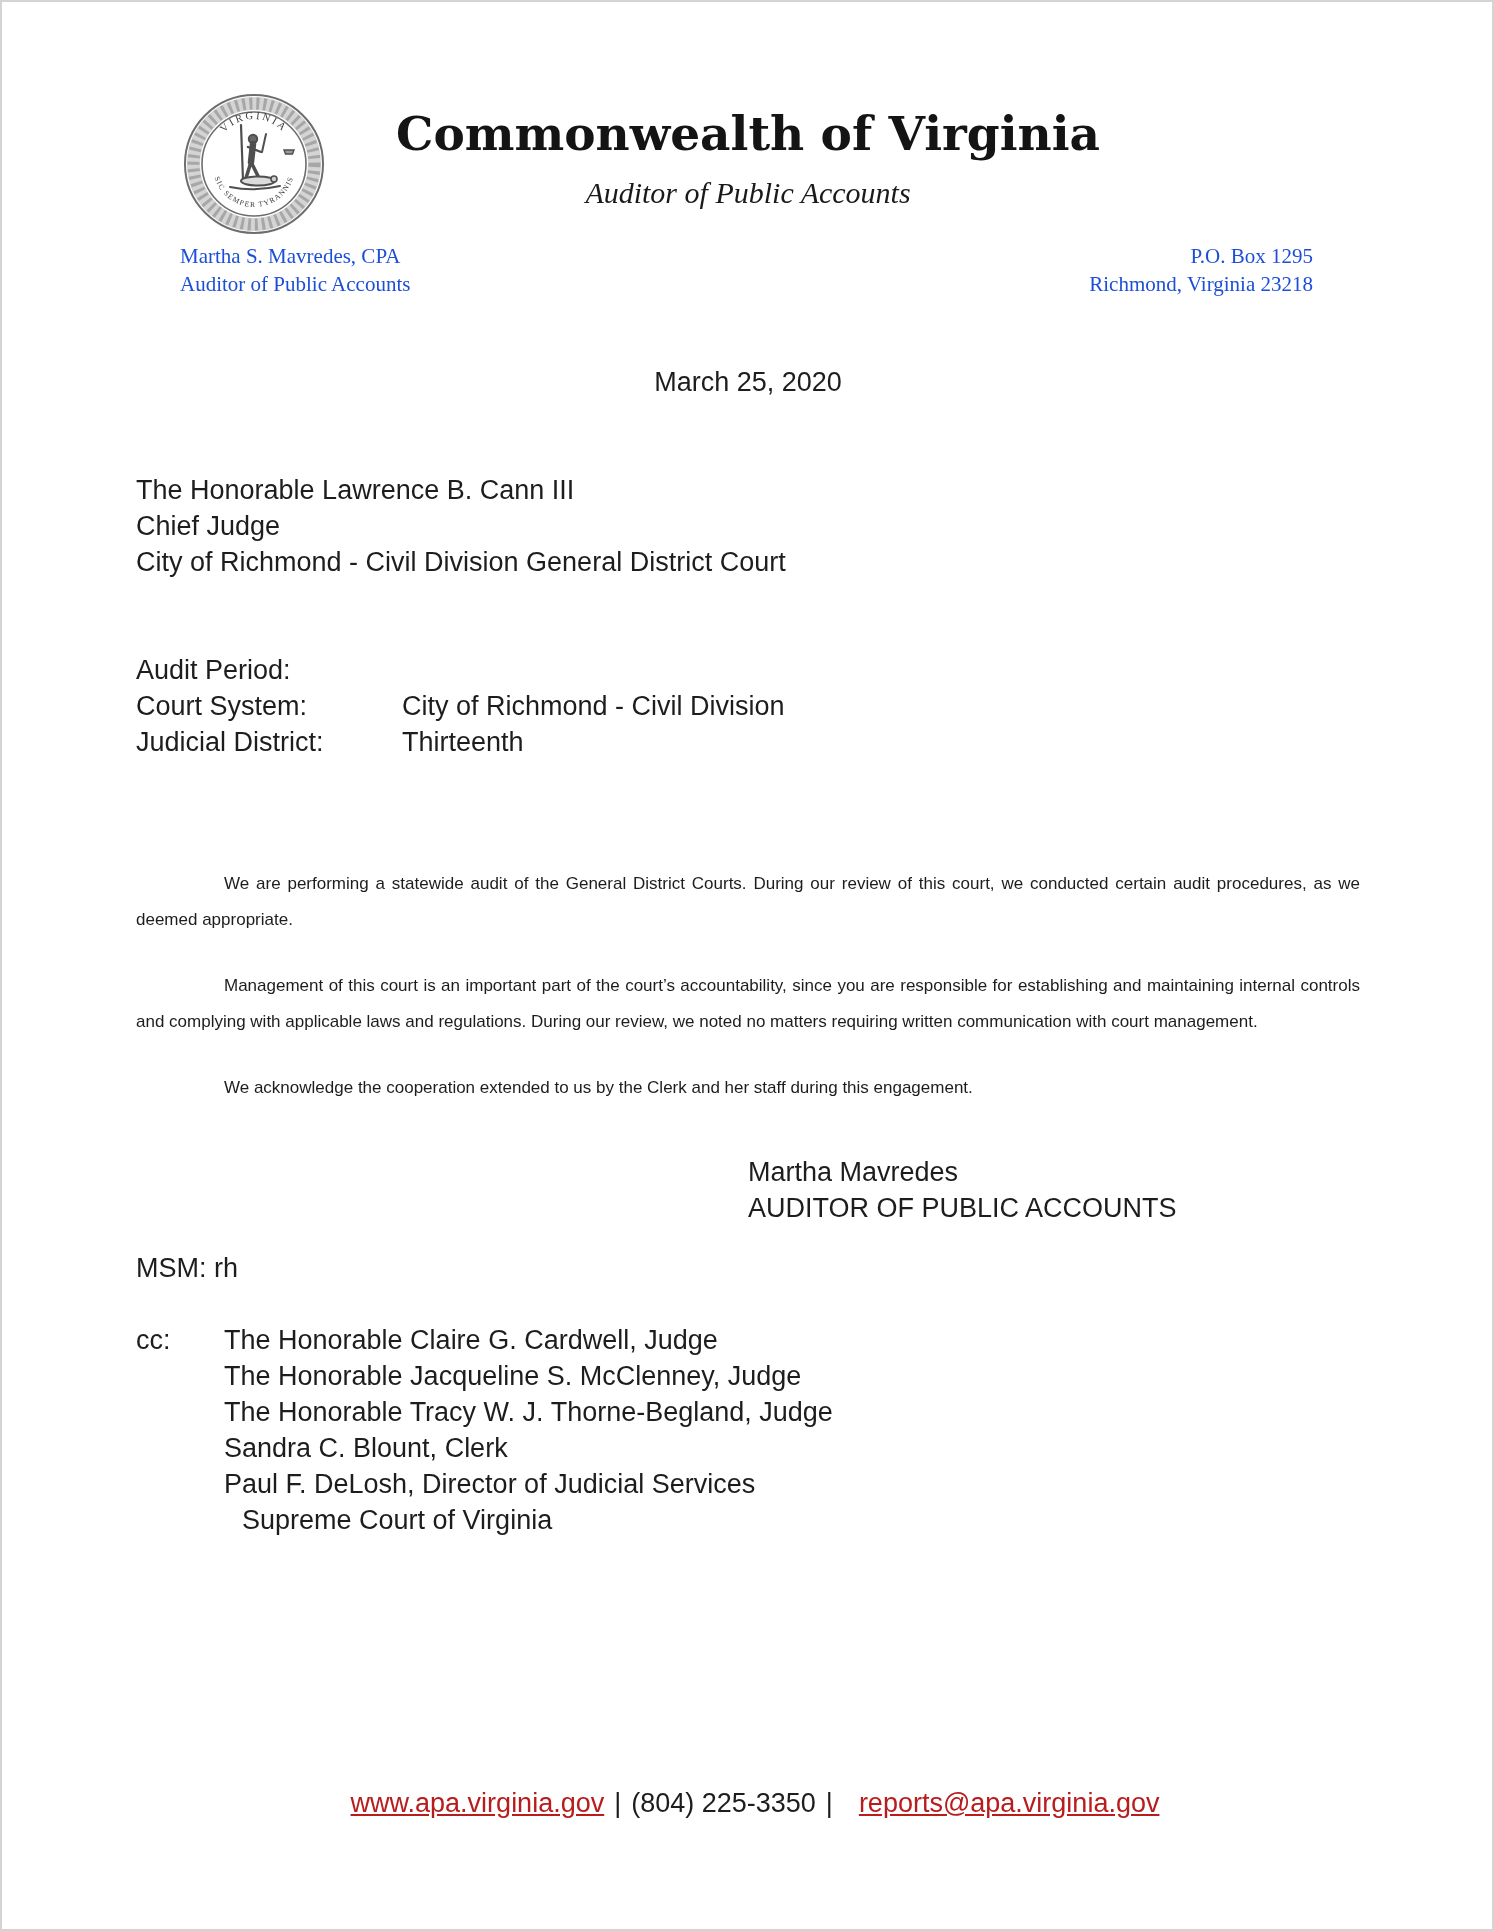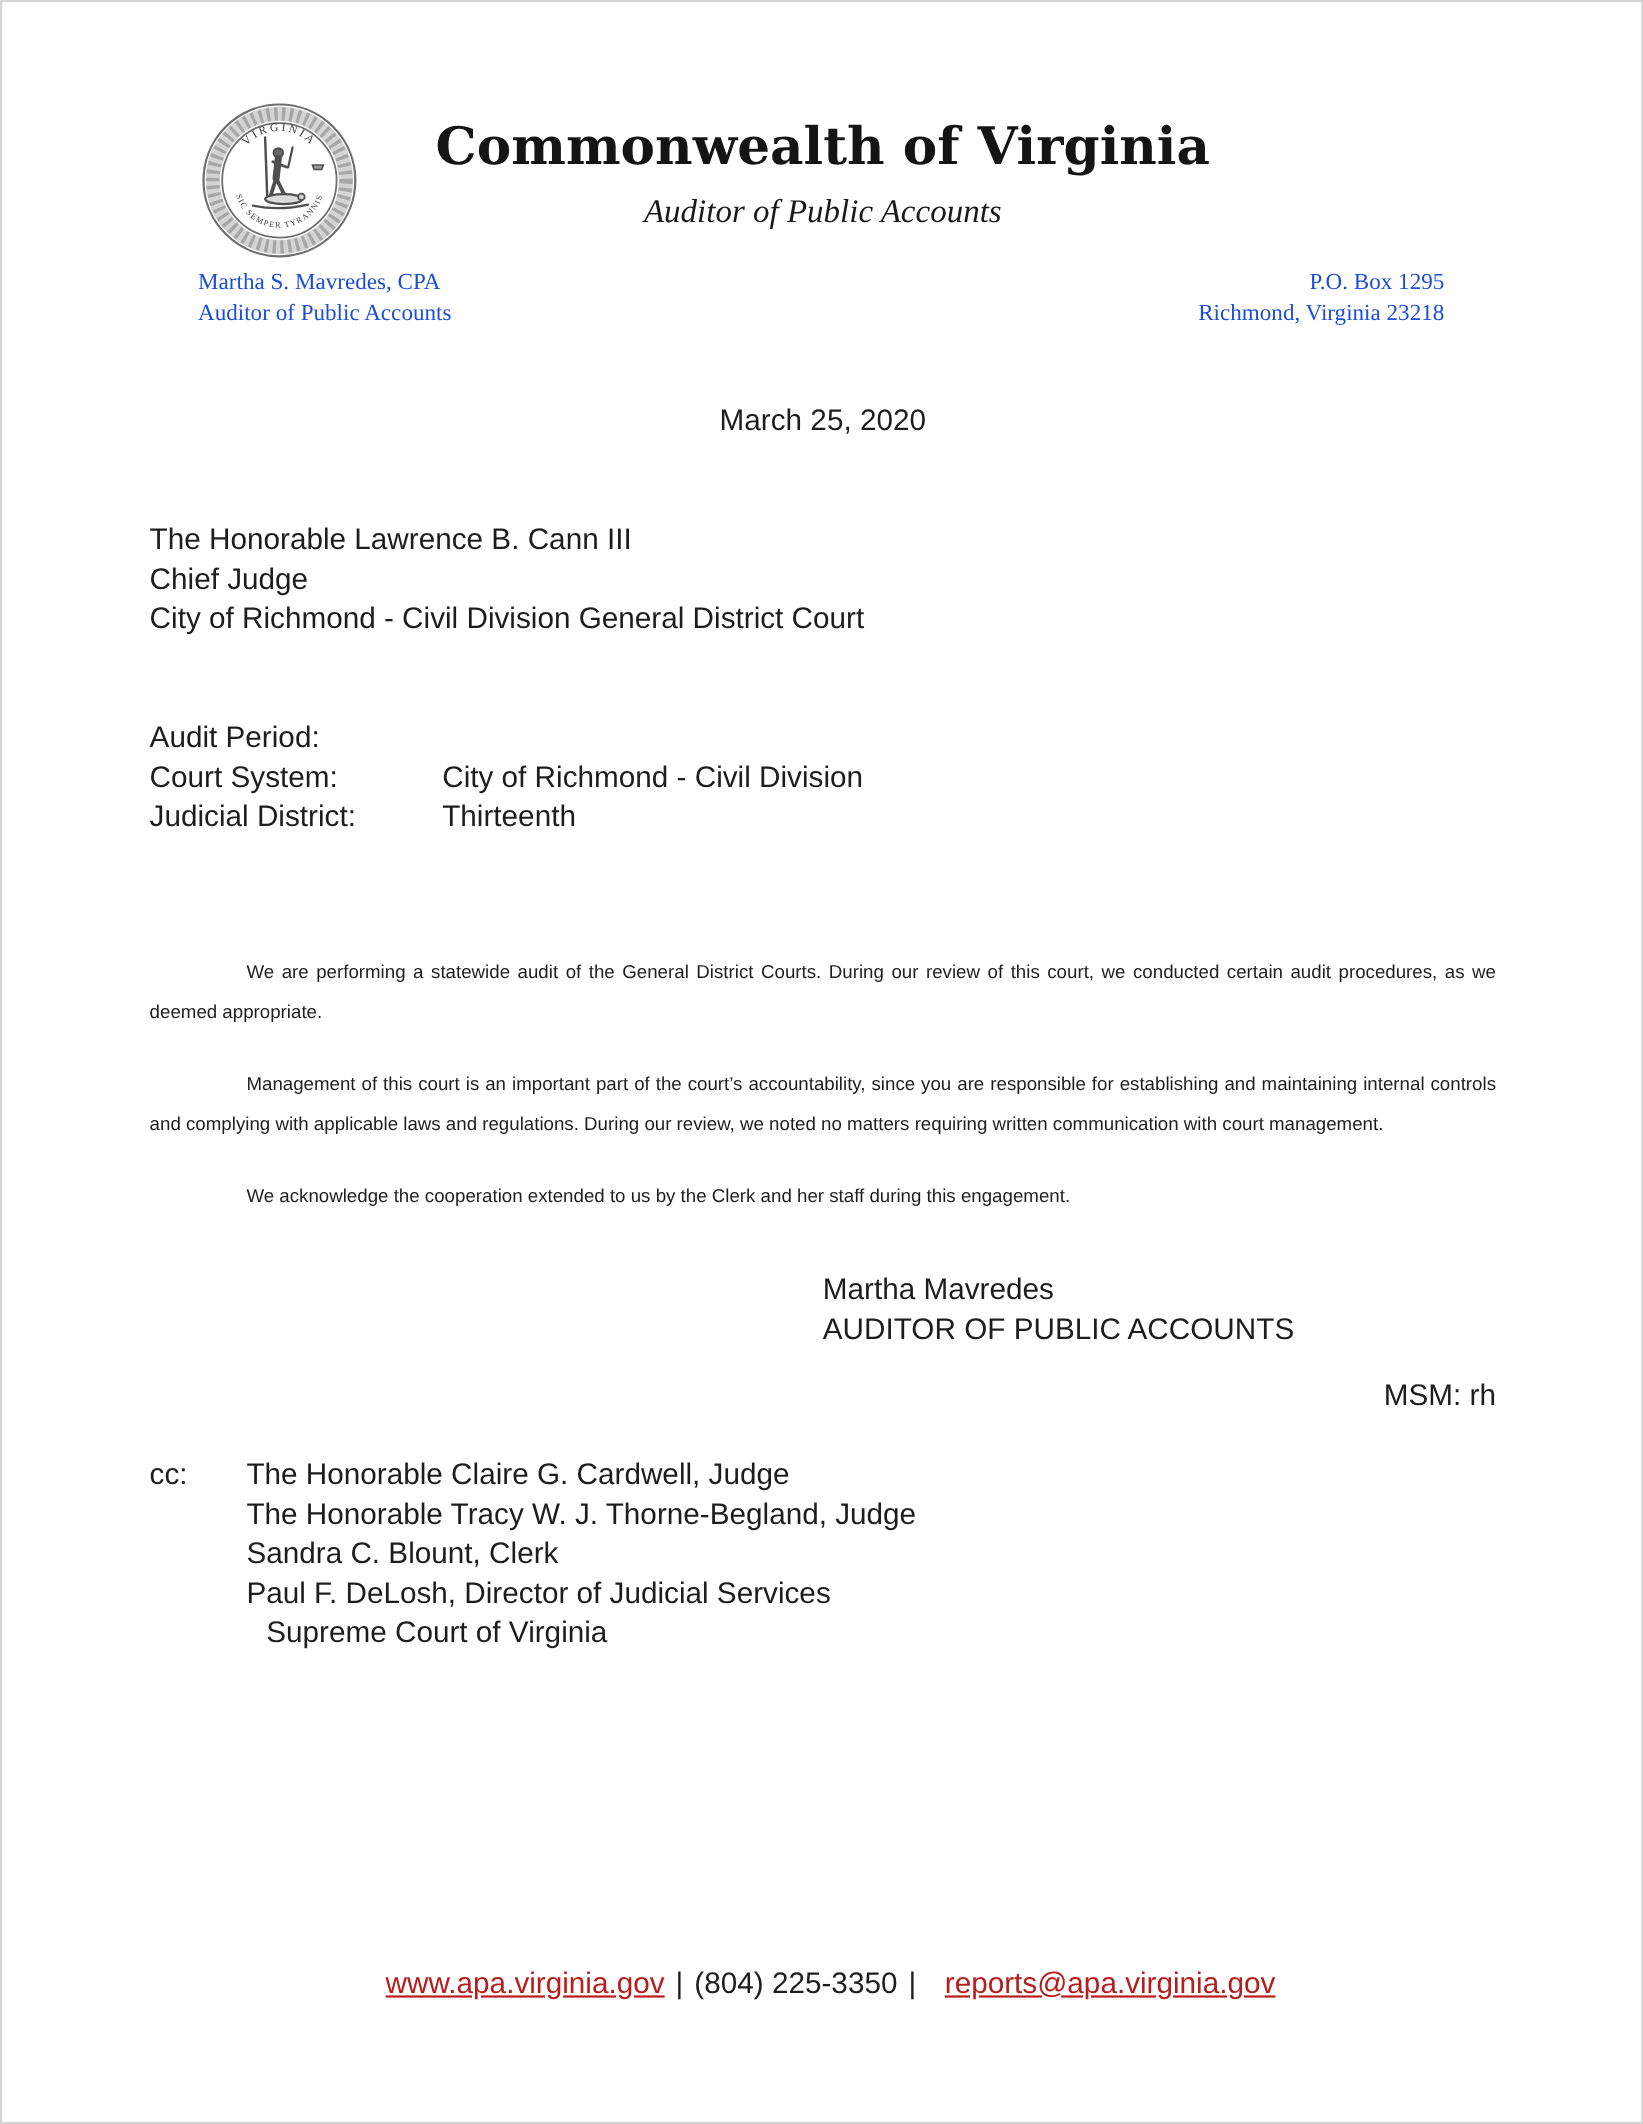--- a/index.html
+++ b/index.html
@@ -48,21 +48,21 @@
   .recipient  { margin-top: 72px; font-size: 27px; line-height: 36px; }
   .audit-info { margin-top: 72px; font-size: 27px; line-height: 36px; }
   .audit-row  { display: grid; grid-template-columns: 266px 1fr; }
   .body-par {
     margin: 30px 0 0 0;
     font-size: 17px; line-height: 36px;
     text-align: justify; text-indent: 88px;
   }
   .body-par.first { margin-top: 106px; }
   .signature { margin-top: 48px; margin-left: 612px; font-size: 27px; line-height: 36px; }
-  .reference { margin-top: 24px; font-size: 27px; line-height: 36px; text-align: right; }
+  .reference { margin-top: 24px; font-size: 27px; line-height: 36px; }
   .cc-block {
     margin-top: 36px;
     display: grid; grid-template-columns: 88px 1fr;
     font-size: 27px; line-height: 36px;
   }
   .cc-entry-indent { padding-left: 18px; }
   
   .footer {
     position: absolute; left: 0; right: 0; top: 1783px;
     text-align: center;
@@ -153,20 +153,21 @@
     <div>Martha Mavredes</div>
     <div>AUDITOR OF PUBLIC ACCOUNTS</div>
   </div>
 
   <div class="reference">MSM: rh</div>
 
   <div class="cc-block">
     <div>cc:</div>
     <div>
       <div>The Honorable Claire G. Cardwell, Judge</div>
+      <div>The Honorable Jacqueline S. McClenney, Judge</div>
       <div>The Honorable Tracy W. J. Thorne-Begland, Judge</div>
       <div>Sandra C. Blount, Clerk</div>
       <div>Paul F. DeLosh, Director of Judicial Services</div>
       <div class="cc-entry-indent">Supreme Court of Virginia</div>
     </div>
   </div>
 
 </div>
 
 <div class="footer">

